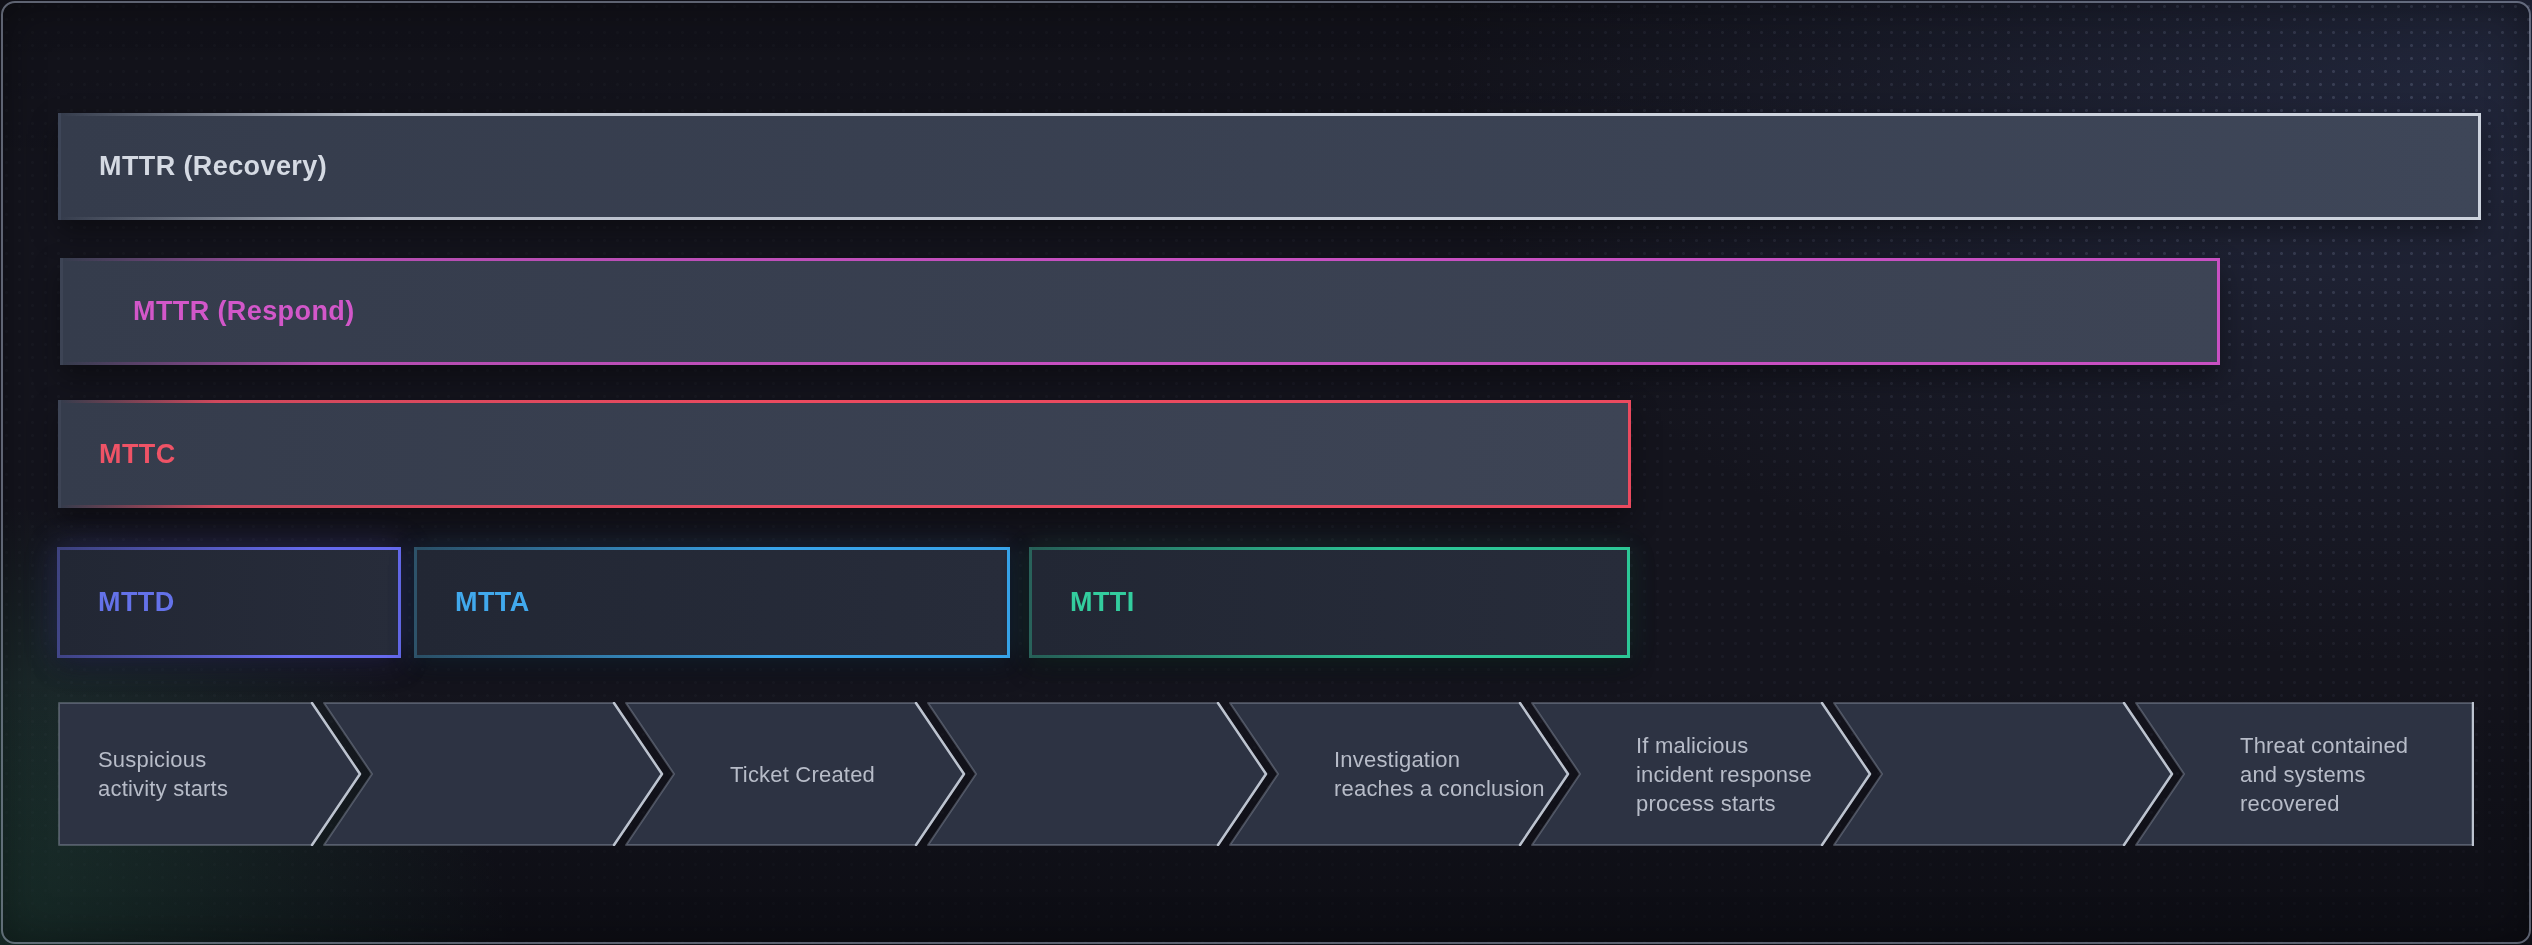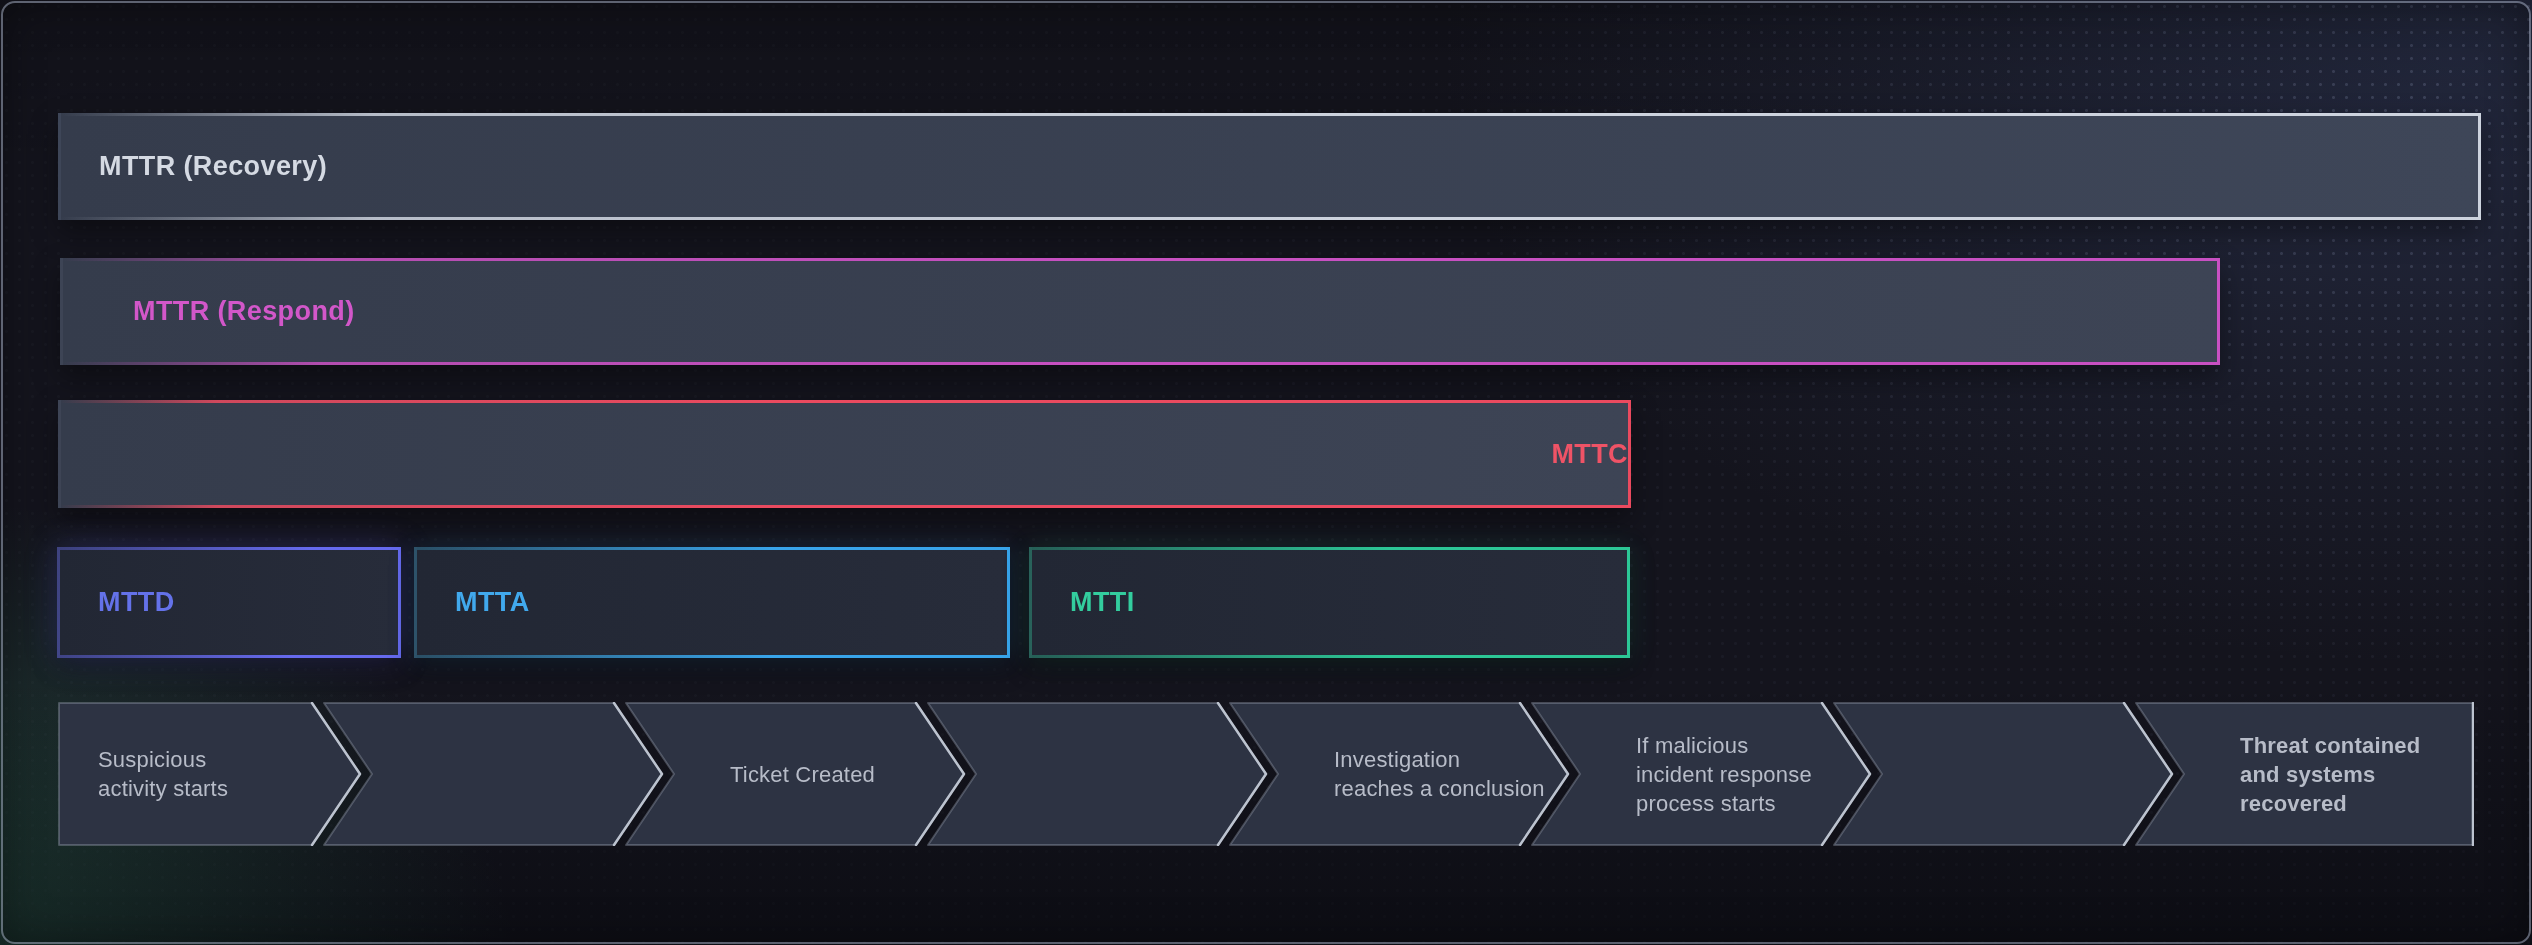--- a/index.html
+++ b/index.html
@@ -40,21 +40,21 @@
     border-image:linear-gradient(90deg, rgba(205,211,222,0) 0%, rgba(205,211,222,0.85) 13%, #cdd3de 55%) 1;}
   .bar-recovery .bar-label{color:#d5dae3;}
 
   .bar-respond{left:60px;top:258px;width:2122px;height:101px;
     background:linear-gradient(90deg,#353c4c,#3d4455);
     border-image:linear-gradient(90deg, rgba(201,80,193,0) 0%, rgba(201,80,193,0.85) 12%, #c850c2 50%) 1;padding-left:32px;}
   .bar-respond .bar-label{color:#d257c9;}
 
   .bar-mttc{left:58px;top:400px;width:1567px;height:102px;
     background:linear-gradient(90deg,#353c4c,#3d4455);
-    border-image:linear-gradient(90deg, rgba(234,74,95,0) 0%, rgba(234,74,95,0.85) 10%, #ea4a5f 45%) 1;justify-content:flex-end;}
+    border-image:linear-gradient(90deg, rgba(234,74,95,0) 0%, rgba(234,74,95,0.85) 10%, #ea4a5f 45%) 1;}
   .bar-mttc .bar-label{color:#ef5366;}
 
   .box{position:absolute;top:547px;height:105px;display:flex;align-items:center;
     border:3px solid transparent;background:linear-gradient(90deg,#222734,#272c3a);}
   .box-mttd{left:57px;width:338px;
     border-image:linear-gradient(100deg, rgba(98,102,232,0.40), #666aee 70%) 1;
     box-shadow:0 0 30px rgba(104,104,240,0.26), 0 10px 22px rgba(0,0,0,0.40);}
   .box-mttd .bar-label{color:#6472e9;}
   .box-mtta{left:414px;width:590px;
     border-image:linear-gradient(90deg, rgba(60,170,215,0.30), #38a4ea 60%) 1;
@@ -67,21 +67,21 @@
 
   
   .band{position:absolute;left:58px;top:702px;width:2416px;height:144px;}
   .band svg{position:absolute;left:0;top:0;display:block;}
   .step-label{
     position:absolute;top:0;bottom:0;display:flex;align-items:center;
     width:228px;font-size:22px;line-height:29px;color:#b7bcc8;
     white-space:pre-line;letter-spacing:0.2px;
   }
   .sl0{left:40px;} .sl1{left:370px;} .sl2{left:672px;} .sl3{left:974px;}
-  .sl4{left:1276px;} .sl5{left:1578px;} .sl6{left:1880px;} .sl7{left:2182px;font-weight:bold;}
+  .sl4{left:1276px;} .sl5{left:1578px;} .sl6{left:1880px;} .sl7{left:2182px;}
 </style>
 </head>
 <body>
 
 <div class="glow glow-navy"></div>
 <div class="glow glow-green"></div>
 <div class="dots"></div>
 <div class="glow vignette"></div>
 
 <div class="bar bar-recovery">

